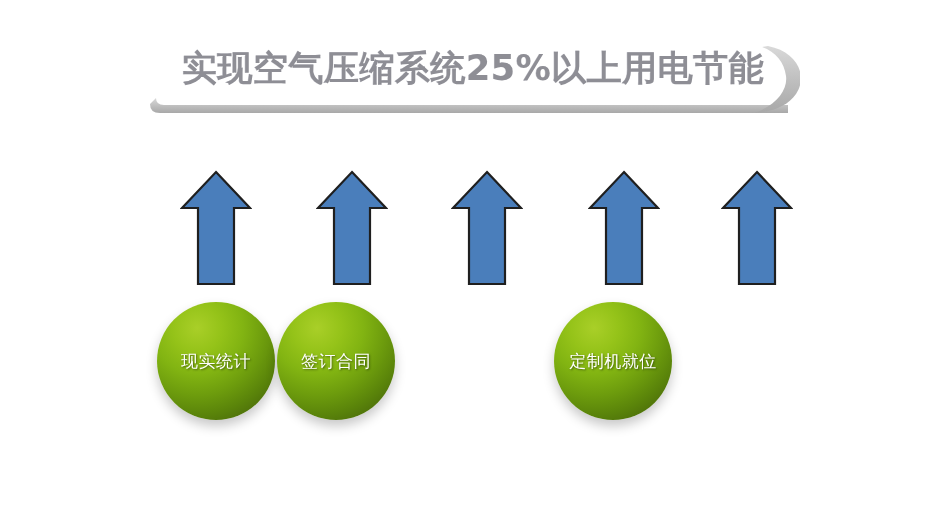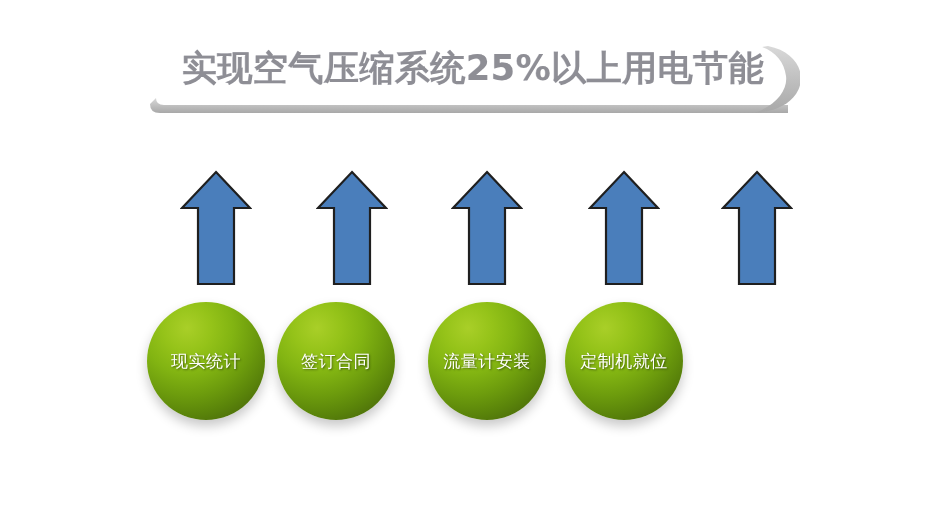--- a/index.html
+++ b/index.html
@@ -150,34 +150,30 @@
   <svg class="arrow" style="left:427px" viewBox="0 0 72 116" xmlns="http://www.w3.org/2000/svg">
     <polygon points="36,2 70,38 54,38 54,114 18,114 18,38 2,38" fill="#4a7ebb" stroke="#1f1f1f" stroke-width="2.2" stroke-linejoin="miter"></polygon>
   </svg>
   <svg class="arrow" style="left:564px" viewBox="0 0 72 116" xmlns="http://www.w3.org/2000/svg">
     <polygon points="36,2 70,38 54,38 54,114 18,114 18,38 2,38" fill="#4a7ebb" stroke="#1f1f1f" stroke-width="2.2" stroke-linejoin="miter"></polygon>
   </svg>
   <svg class="arrow" style="left:697px" viewBox="0 0 72 116" xmlns="http://www.w3.org/2000/svg">
     <polygon points="36,2 70,38 54,38 54,114 18,114 18,38 2,38" fill="#4a7ebb" stroke="#1f1f1f" stroke-width="2.2" stroke-linejoin="miter"></polygon>
   </svg>
 
-  <div class="node" style="left:123px">
+  <div class="node" style="left:133px">
     <div class="node-ball"></div>
     <div class="node-label">现实统计</div>
   </div>
 
   <div class="node" style="left:253px">
     <div class="node-ball"></div>
     <div class="node-label">签订合同</div>
   </div>
 
-  <div class="node" style="left:404px">
-    <div class="node-ball"></div>
-    <div class="node-label">流量计安装</div>
-  </div>
 
-  <div class="node" style="left:541px">
+  <div class="node" style="left:530px">
     <div class="node-ball"></div>
     <div class="node-label">定制机就位</div>
   </div>
 
 
 </div>
 
 </body></html>

